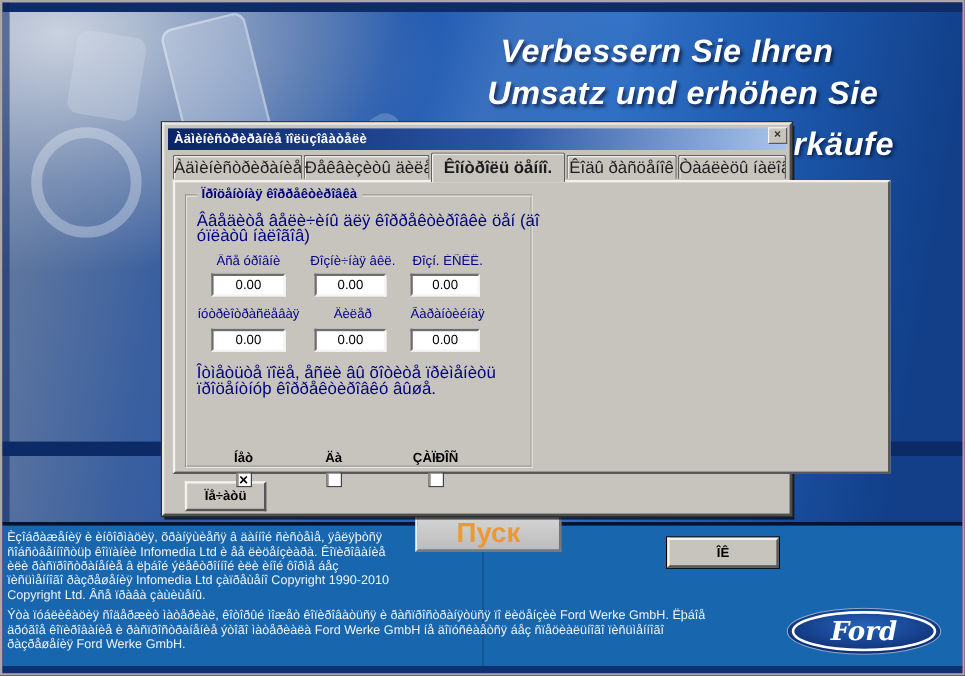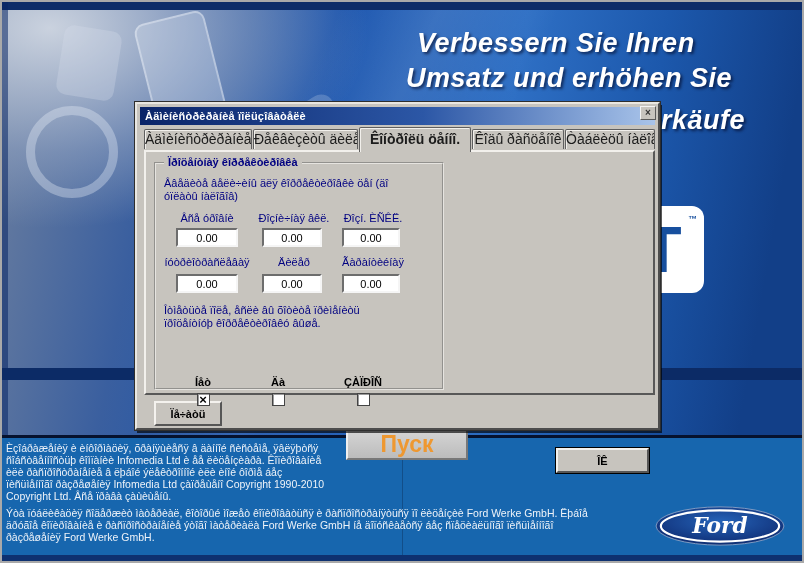--- a/index.html
+++ b/index.html
@@ -84,33 +84,33 @@
     height:20px;margin-right:1px;background:#c7c4be;
     border:1px solid #5f5f5f;border-bottom:none;border-radius:2px 2px 0 0;
     box-shadow:inset 1px 1px 0 #f2f0ec;
     font-size:14px;color:#1c1c1c;text-align:center;line-height:19px;
     overflow:hidden;white-space:nowrap;cursor:pointer;position:relative;z-index:1;
   }
   .tab.active{
     font-weight:bold;height:25px;margin-top:-2px;z-index:3;line-height:22px;
   }
   .panel{
-    position:absolute;left:7px;top:46px;width:511px;height:245px;
+    position:absolute;left:7px;top:46px;width:598px;height:245px;
     background:#c7c4be;
     border:2px solid;border-color:#f2f0ec #585858 #585858 #f2f0ec;z-index:2;
   }
   .groupbox{
     position:absolute;left:8px;top:10px;width:290px;height:228px;
     border:2px groove #e6e4e0;
   }
   .group-title{
     position:absolute;left:8px;top:-8px;background:#c7c4be;padding:0 4px;
     font-size:11px;font-weight:bold;color:#010181;white-space:nowrap;
   }
-  .navy-text{color:#010181;font-size:11px;line-height:13px;white-space:nowrap;}
+  .navy-text{color:#010181;font-size:14px;line-height:13px;white-space:nowrap;}
   .intro{position:absolute;left:8px;top:13px;}
   .note{position:absolute;left:8px;top:140px;}
   .f-label{position:absolute;text-align:center;color:#010181;font-size:11px;white-space:nowrap;overflow:hidden;}
   .f-input{
     position:absolute;width:62px;height:19px;background:#ffffff;
     border:2px solid;border-color:#6d6d6d #f5f5f5 #f5f5f5 #6d6d6d;
     font-family:"Liberation Sans",sans-serif;font-size:11px;text-align:center;color:#000;
     padding:0;outline:none;
   }
   .cbg{position:absolute;display:flex;flex-direction:column;align-items:center;gap:5px;margin-top:30px;}

